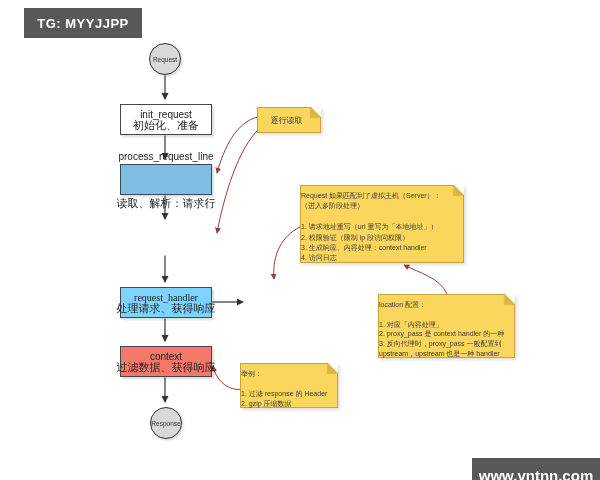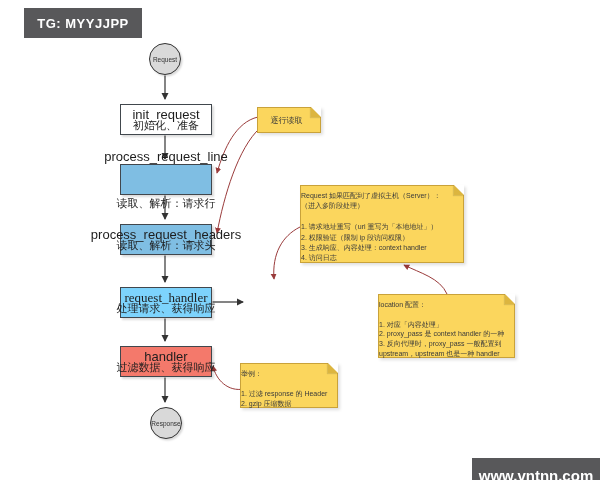--- a/index.html
+++ b/index.html
@@ -15,21 +15,21 @@
 
   .term { position:absolute; width:32px; height:32px; border-radius:50%;
           border:1.5px solid #333; display:flex; align-items:center; justify-content:center;
           font-size:6.5px; color:#333; box-shadow:1.5px 1.5px 2px rgba(0,0,0,.15); }
   .term-request { left:149px; top:43px; }
   .term-response { left:150px; top:407px; }
 
   .node { position:absolute; left:120px; width:92px; height:31px; border:1px solid #41474d;
           display:flex; flex-direction:column; align-items:center; justify-content:center;
           box-shadow:2px 2px 2px rgba(0,0,0,.14); background:#fff; }
-  .node .t { font-size:13px; color:#1d1d1d; line-height:10px; white-space:nowrap; }
+  .node .t { font-size:10px; color:#1d1d1d; line-height:10px; white-space:nowrap; }
   .node .s { font-size:11px; color:#1d1d1d; line-height:10px; white-space:nowrap; }
   .node-init { top:104px; }
   .node-line { top:164px; }
   .node-headers { top:224px; }
   .node-handler { top:287px; }
   .node-filter { top:346px; }
   .node-core { left:248px; top:287px; width:82px; height:30px; }
 
   .note { position:absolute; border:1px solid #c9a23a; padding:5px 5px 4px 0;
           font-size:7px; line-height:10px; color:#3a3a3a; white-space:pre-line;
@@ -82,33 +82,29 @@
   <div class="node node-init" style="background: rgb(255, 255, 255);">
     <div class="t">init_request</div>
     <div class="s">初始化、准备</div>
   </div>
 
   <div class="node node-line" style="background: rgb(127, 190, 227); gap: 36px;">
     <div class="t">process_request_line</div>
     <div class="s">读取、解析：请求行</div>
   </div>
 
-  <div class="node node-headers" style="background: rgb(127, 190, 227);">
-    <div class="t">process_request_headers</div>
-    <div class="s">读取、解析：请求头</div>
-  </div>
 
   <div class="node node-handler" style="background: #7dd3fc; font-family: Liberation Serif, serif;">
     <div class="t">request_handler</div>
     <div class="s">处理请求、获得响应</div>
   </div>
 
 
   <div class="node node-filter" style="background: rgb(244, 121, 107);">
-    <div class="t">handler</div>
+    <div class="t">context</div>
     <div class="s">过滤数据、获得响应</div>
   </div>
 
   <div class="term term-response" style="background: rgb(217, 217, 217);">Response</div>
 
   <div class="note note-read" style="background: rgb(251, 214, 93);">逐行读取</div>
 
   <div class="note note-vhost" style="background: rgb(251, 214, 93);">Request 如果匹配到了虚拟主机（Server）：
 （进入多阶段处理）
 

